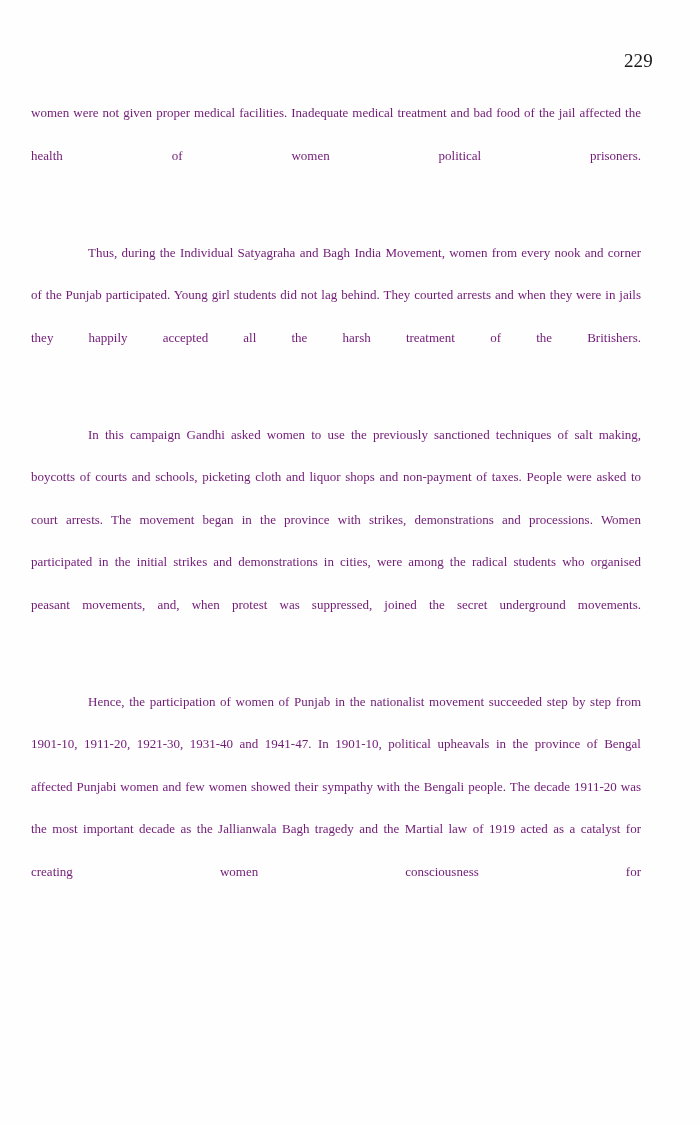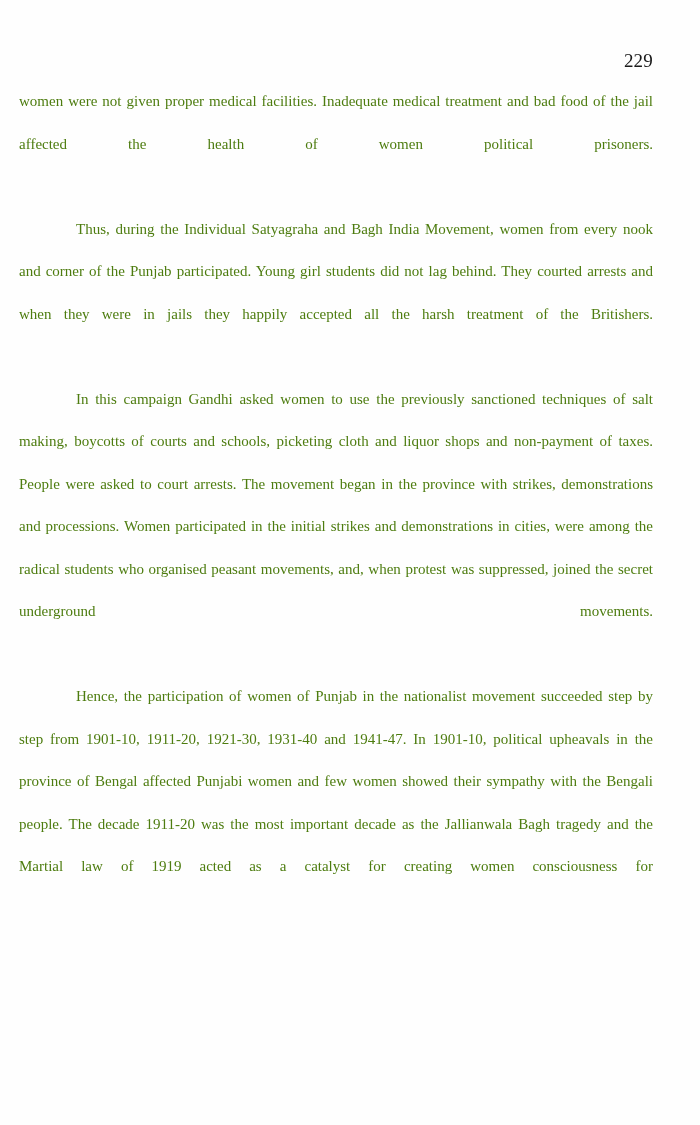--- a/index.html
+++ b/index.html
@@ -41,26 +41,26 @@
   }
 
   .body-text {
     position: absolute;
     top: 80px;
     left: 19px;
     width: 634px;
   }
 
   .para {
-    margin: 0;
+    margin: 12px;
     text-align: justify;
     text-justify: inter-word;
-    font-size: 15px;
+    font-size: 13px;
     line-height: 42.5px;
-    color: #4d7c0f;
+    color: #701a75;
     hyphens: none;
     -webkit-hyphens: none;
     word-spacing: 0.02em;
   }
 
   .para.indented {
     text-indent: 57px;
   }
 
   

